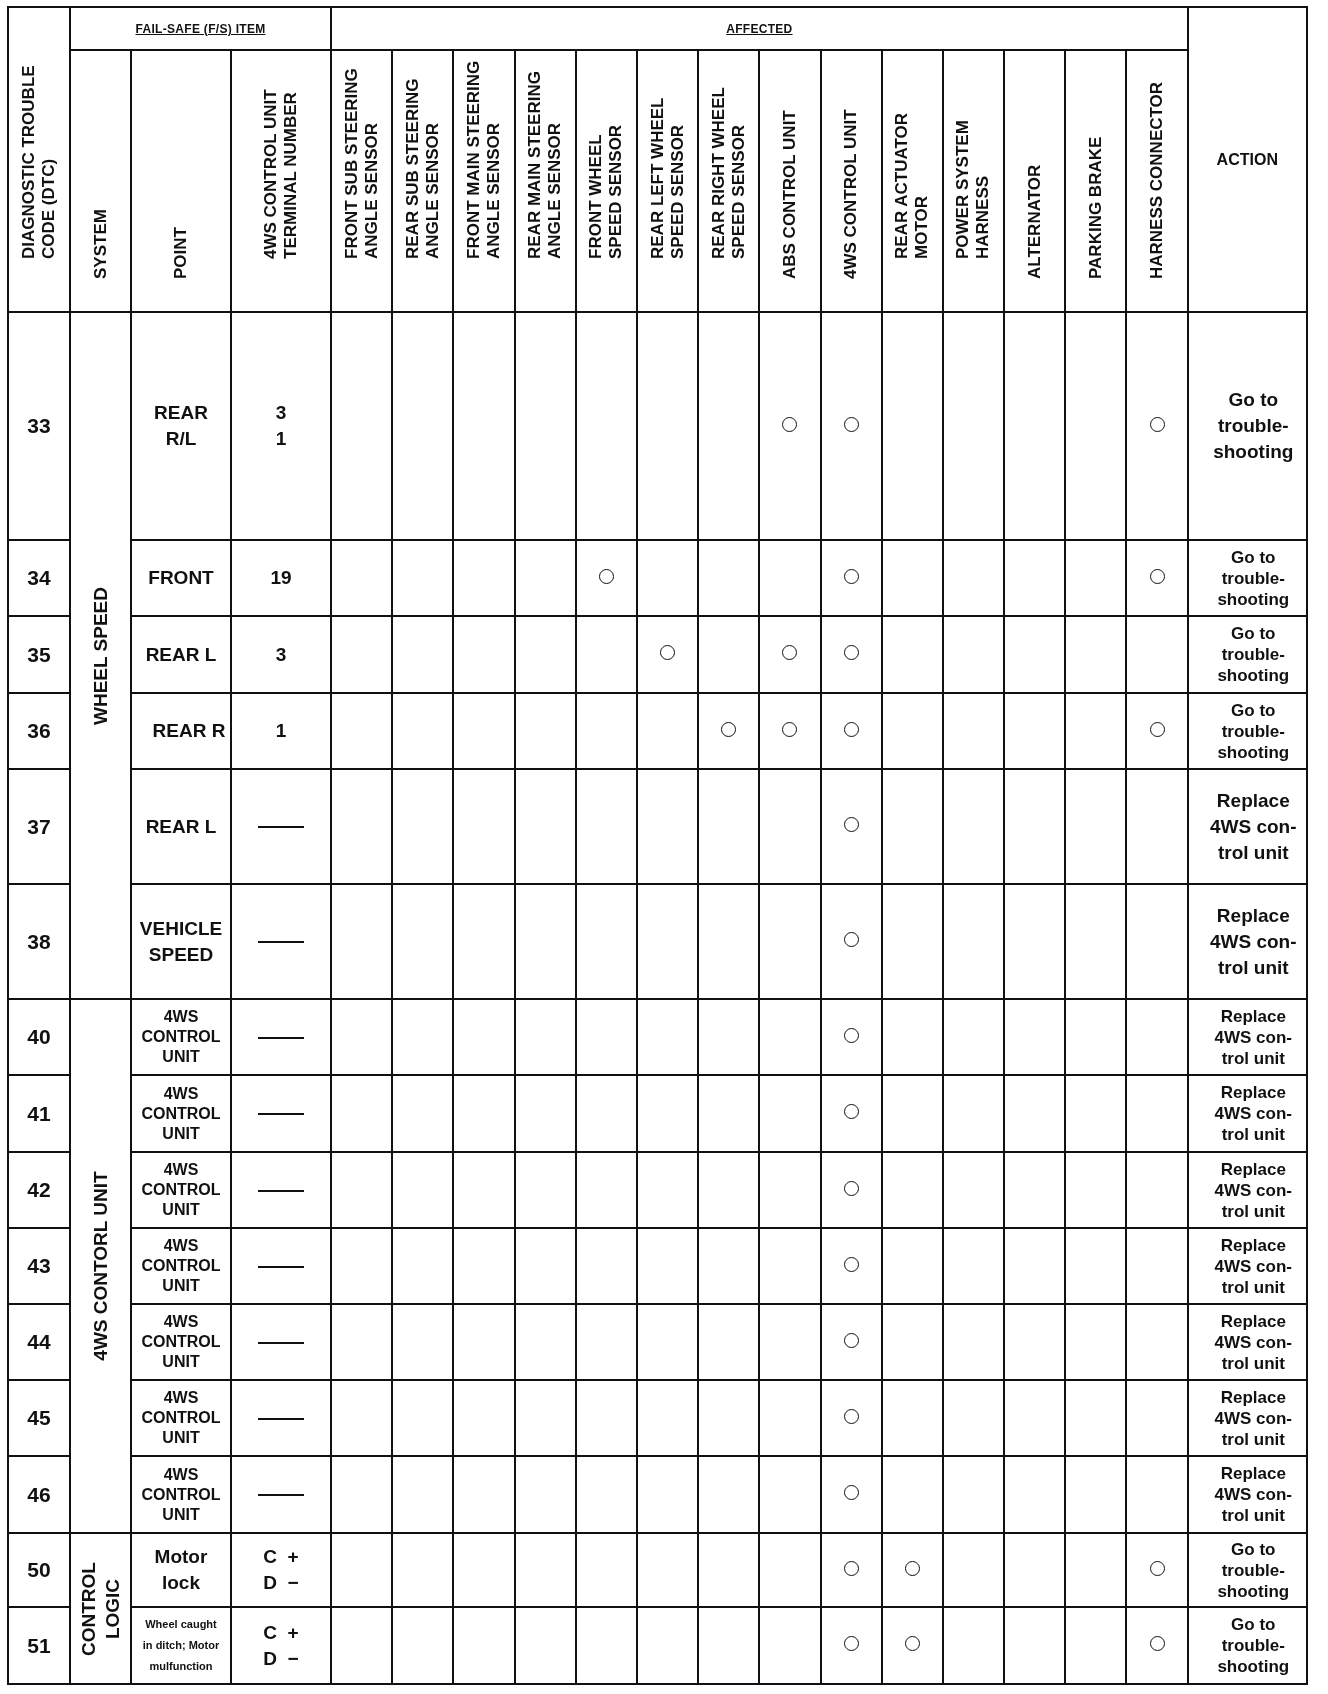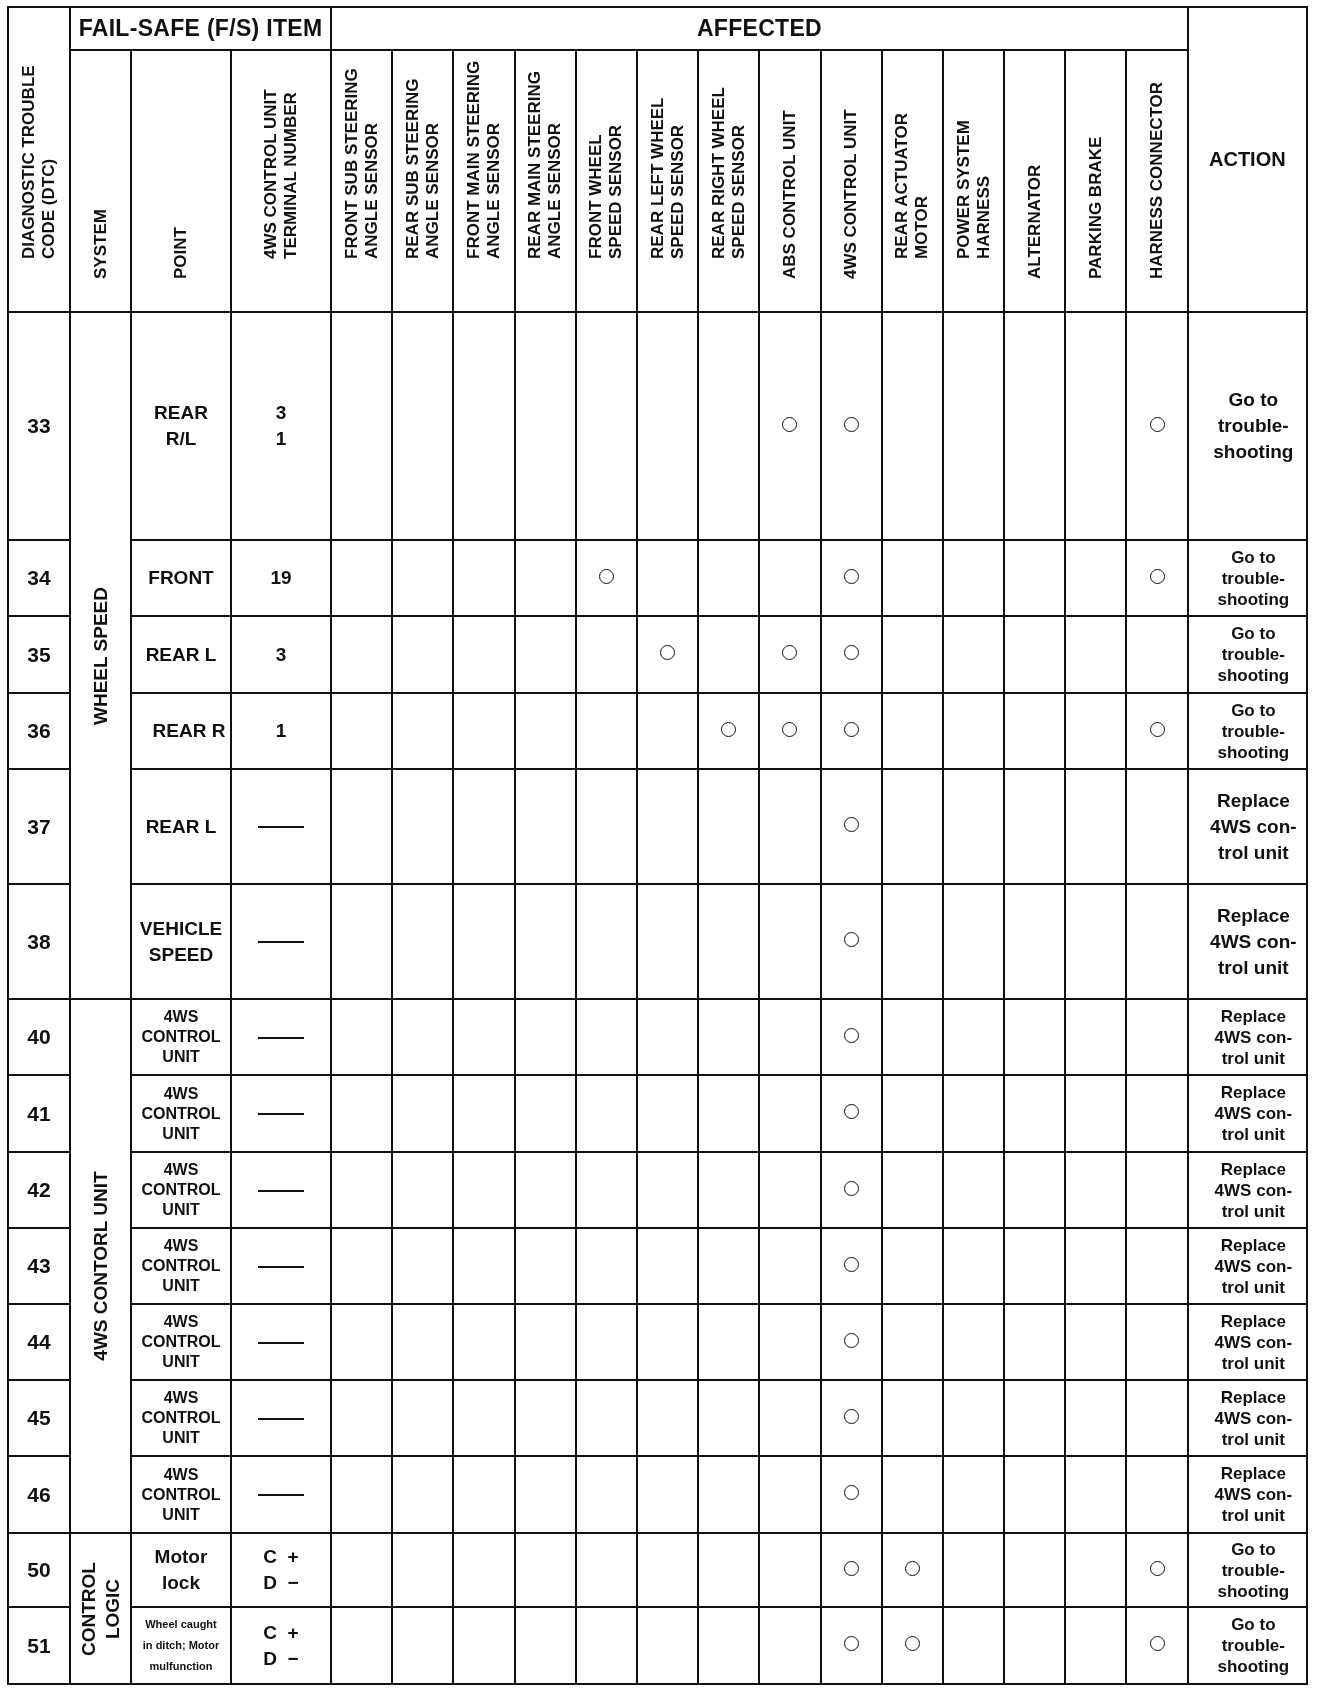--- a/index.html
+++ b/index.html
@@ -2,26 +2,26 @@
 <html><head>
 <meta charset="utf-8">
 <style>
   html, body { margin: 0; padding: 0; background: #ffffff; }
   body { width: 1328px; height: 1694px; position: relative; overflow: hidden;
          font-family: "Liberation Sans", sans-serif; color: #111; }
   #dtc-table { position: absolute; left: 7px; top: 6px; border-collapse: collapse;
                table-layout: fixed; width: 1299px; }
   #dtc-table td, #dtc-table th { border: 2px solid #111; padding: 0; text-align: center;
                vertical-align: middle; font-weight: bold; overflow: hidden; }
-  th.group { font-size: 23px; height: 41px; letter-spacing: 0.3px; }
+  th.group { font-size: 12px; height: 41px; letter-spacing: 0.3px; text-decoration: underline; }
   th.vhead { height: 260px; position: relative; }
   th.vhead .vt { position: absolute; left: 50%; bottom: 12px; transform-origin: 0 0;
                  transform: rotate(-90deg) translate(0, -50%); white-space: pre; text-align: left;
                  font-size: 17px; line-height: 20px; }
-  th.action-head { font-size: 20px; }
+  th.action-head { font-size: 16px; }
   td.code { font-size: 21px; }
   td.system { position: relative; }
   td.system .vt { position: absolute; left: 50%; top: 50%; transform: translate(-50%,-50%) rotate(-90deg);
                   white-space: pre; font-size: 19px; line-height: 24px; text-align: center; }
   td.point { font-size: 19px; line-height: 26px; }
   td.point.small { font-size: 16px; line-height: 20px; }
   td.point.tiny { font-size: 11px; line-height: 21px; margin-left: 8px; }
   td.term { font-size: 19px; line-height: 26px; white-space: pre; }
   td.term .dash { display: inline-block; width: 46px; height: 2px; background: #111; vertical-align: middle; }
   td.mark .circle { display: inline-block; width: 15px; height: 15px; border: 1.6px solid #111;

